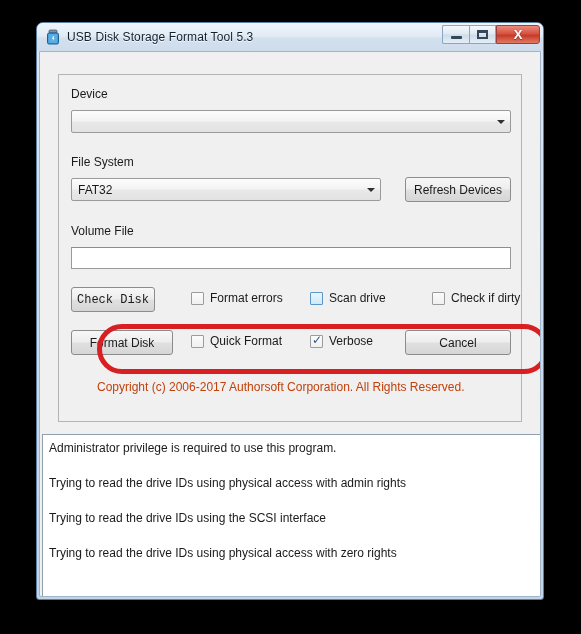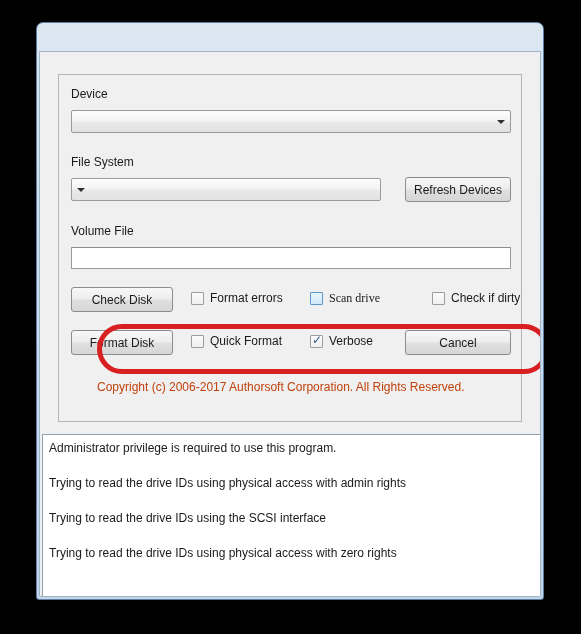--- a/index.html
+++ b/index.html
@@ -353,55 +353,79 @@
     background: repeating-linear-gradient(180deg, #77838f 0px, #77838f 1px, transparent 1px, transparent 3px);
   }
 </style>
 </head>
 <body>
 
 <div id="root">
 
   <div class="window">
 
+    <div class="titlebar">
+      <span class="app-icon">
+        <svg width="16" height="16" viewBox="0 0 16 16">
+          <rect x="4" y="1" width="8" height="3" rx="1" fill="#7d94ab" stroke="#4c6175" stroke-width="0.8"></rect>
+          <rect x="2.5" y="4" width="11" height="11" rx="1.5" fill="#3f9ad6" stroke="#1c5e93" stroke-width="1"></rect>
+          <rect x="3.6" y="5" width="8.8" height="9" rx="1" fill="#64b7e8" opacity="0.7"></rect>
+          <path d="M8 7.2 L9.4 7.2 L8.4 9 L9.6 9 L7.6 12 L8.2 9.8 L7 9.8 Z" fill="#ffffff" opacity="0.95"></path>
+        </svg>
+      </span>
+      <span class="title-text">USB Disk Storage Format Tool 5.3</span>
+
+      <div class="caption-buttons">
+        <div class="cap-btn min">
+          <span class="glyph-min"></span>
+        </div>
+        <div class="cap-btn max">
+          <span class="glyph-max"></span>
+        </div>
+        <div class="cap-btn close">
+          <span class="glyph-close">X</span>
+        </div>
+      </div>
+    </div>
 
     <div class="client">
 
       <div class="group-panel">
 
         <span class="field-label" style="left:12px; top:12px;">Device</span>
         <div class="combo" style="left:12px; top:35px; width:440px;">
           <span class="combo-value"></span>
           <span class="combo-arrow">
             <span class="tri-down"></span>
           </span>
         </div>
 
         <span class="field-label" style="left:12px; top:80px;">File System</span>
         <div class="combo" style="left:12px; top:103px; width:310px;">
+          <span class="combo-value">FAT32</span>
           <span class="combo-arrow">
             <span class="tri-down"></span>
           </span>
         </div>
 
         <div class="btn" style="left:346px; top:102px; width:106px;text-align:center;">Refresh Devices</div>
 
         <span class="field-label" style="left:12px; top:149px;">Volume File</span>
         <div class="textbox" style="left:12px; top:172px; width:440px;">
           <span class="tb-value"></span>
         </div>
 
-        <div class="btn" style="left:12px; top:212px; width:102px;">Check Disk</div>
+        <div class="btn" style="left:12px; top:212px; width:84px;font-family:Liberation Mono, monospace;">Check Disk</div>
 
         <label class="cbx" style="left:132px; top:216px;">
           <span class="box"></span>
           <span>Format errors</span>
         </label>
 
-        <label class="cbx hover" style="left:251px; top:216px;font-family:Liberation Serif, serif;">
+        <label class="cbx hover" style="left:251px; top:216px;">
           <span class="box"></span>
           <span>Scan drive</span>
         </label>
 
         <label class="cbx" style="left:349px; top:216px;padding-left:24px;">
           <span class="box"></span>
           <span>Check if dirty</span>
         </label>
 
         <div class="btn" style="left:12px; top:255px; width:102px;">Format Disk</div>

